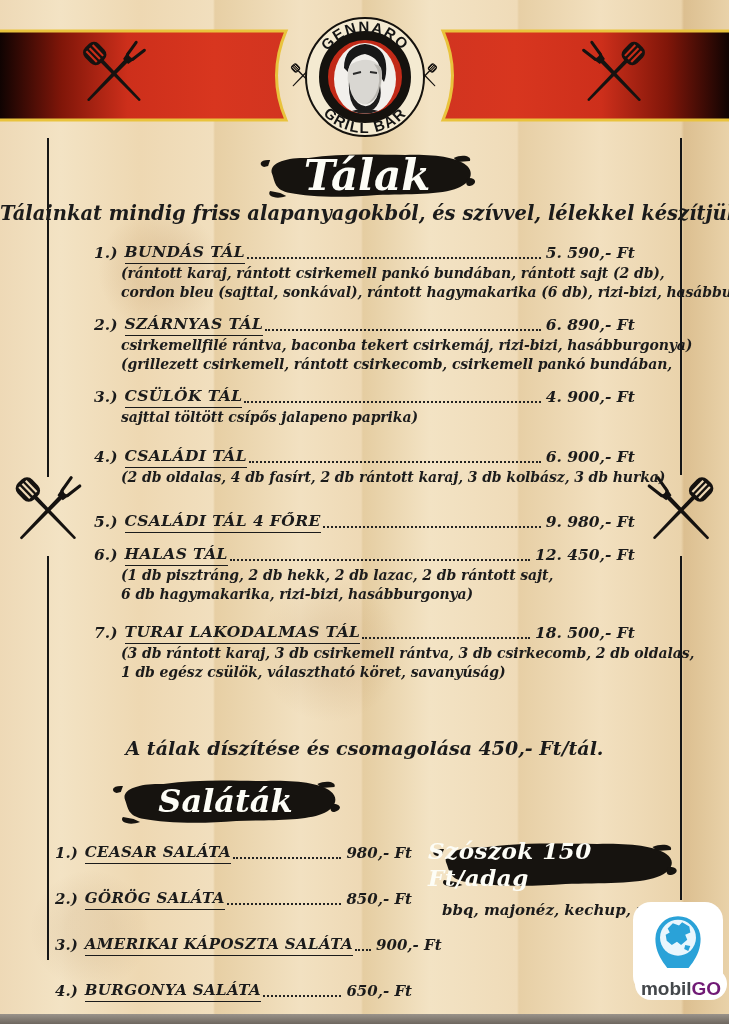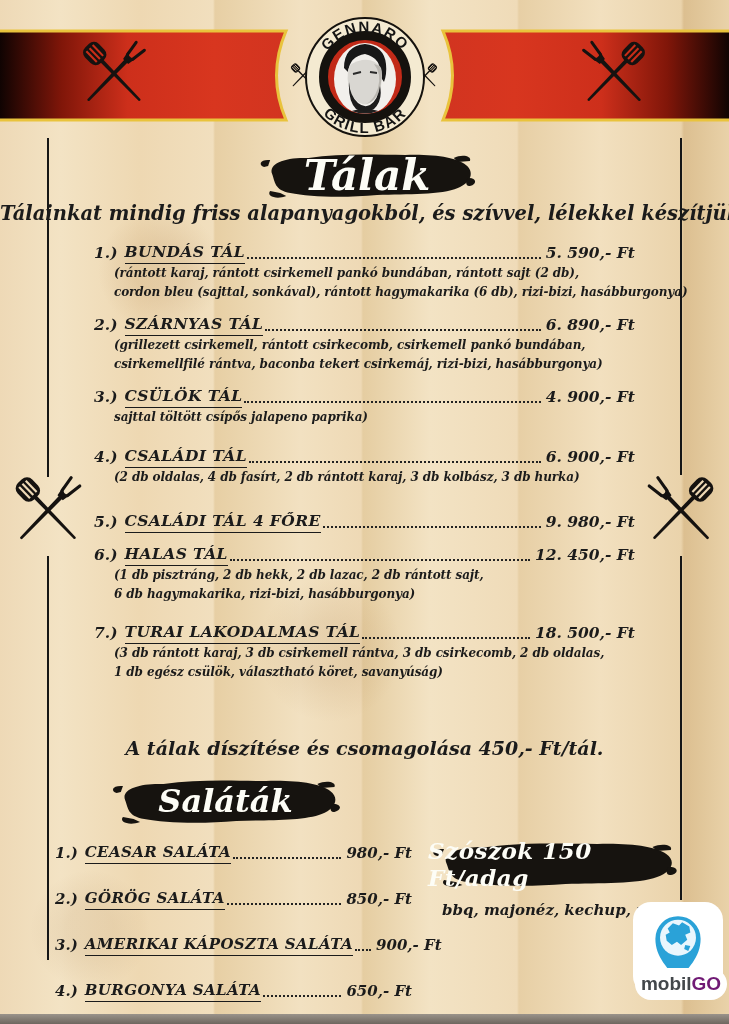--- a/index.html
+++ b/index.html
@@ -54,21 +54,21 @@
   .subtitle { position:absolute; left:0; right:0; top:202px; text-align:center;
               font-size:19.5px; white-space:nowrap; }
 
   
   .talak-list { position:absolute; left:94px; top:241px; width:541px; }
   .dish-row { display:flex; align-items:flex-end; font-size:15.5px; line-height:22px; white-space:nowrap; }
   .num { margin-right:7px; }
   .dname { border-bottom:1.6px solid #1b1b1b; letter-spacing:.4px; }
   .dots { flex:1; min-width:16px; border-bottom:2px dotted #222; margin:0 5px 5px 2px; }
   .price { white-space:nowrap; }
-  .ddesc { margin-left:20px; font-size:12px; line-height:19px; letter-spacing:-.1px; white-space:nowrap; }
+  .ddesc { margin-left:27px; font-size:14px; line-height:19px; letter-spacing:-.1px; white-space:nowrap; }
   .dish:nth-child(1){margin-bottom:11px}
   .dish:nth-child(2){margin-bottom:11px}
   .dish:nth-child(3){margin-bottom:18px}
   .dish:nth-child(4){margin-bottom:23px}
   .dish:nth-child(5){margin-bottom:10px}
   .dish:nth-child(6){margin-bottom:17px}
   .talak-note { position:absolute; left:94px; top:737px; width:541px; text-align:center; font-size:19px; }
 
   
   .salad-list { position:absolute; left:55px; top:841px; width:357px; }
@@ -78,21 +78,21 @@
   
   .sauces { position:absolute; left:442px; top:899px; width:270px; font-size:15px; line-height:23px;
             white-space:nowrap; }
 
   
   .mobilgo { position:absolute; left:633px; top:902px; width:96px; height:100px; z-index:5; }
   .mg-card { position:absolute; left:0; top:0; width:90px; height:92px; background:#fff;
              border-radius:18px; display:flex; align-items:center; justify-content:center; }
   .mg-card svg { width:62px; height:74px; }
   .mg-pill { position:absolute; left:2px; top:66px; width:92px; height:32px; background:#fff;
-             border-radius:16px; display:flex; align-items:center; justify-content:center;
+             border-radius:16px; display:flex; align-items:flex-end; justify-content:center;
              font-family:"Liberation Sans", sans-serif; font-style:normal; font-weight:bold; font-size:19px; }
   .mg-mobil { color:#43474b; }
   .mg-go { color:#701a75; }
 
   .bottom-strip { position:absolute; left:0; top:1014px; width:729px; height:10px;
                   background:linear-gradient(#9a938a,#6e675f); }
 </style>
 </head>
 <body>
 
@@ -214,22 +214,22 @@
       </div>
     </div>
     <div class="dish">
       <div class="dish-row">
         <span class="num">2.)</span>
         <span class="dname">SZÁRNYAS TÁL</span>
         <span class="dots"></span>
         <span class="price">6. 890,- Ft</span>
       </div>
       <div class="ddesc">
+        <div>csirkemellfilé rántva, baconba tekert csirkemáj, rizi-bizi, hasábburgonya)</div>
         <div>(grillezett csirkemell, rántott csirkecomb, csirkemell pankó bundában,</div>
-        <div>csirkemellfilé rántva, baconba tekert csirkemáj, rizi-bizi, hasábburgonya)</div>
       </div>
     </div>
     <div class="dish">
       <div class="dish-row">
         <span class="num">3.)</span>
         <span class="dname">CSÜLÖK TÁL</span>
         <span class="dots"></span>
         <span class="price">4. 900,- Ft</span>
       </div>
       <div class="ddesc">

